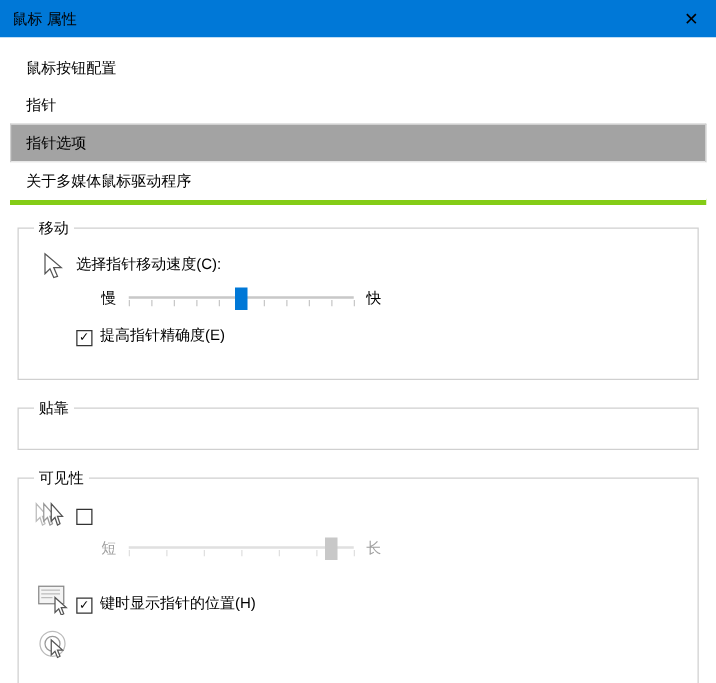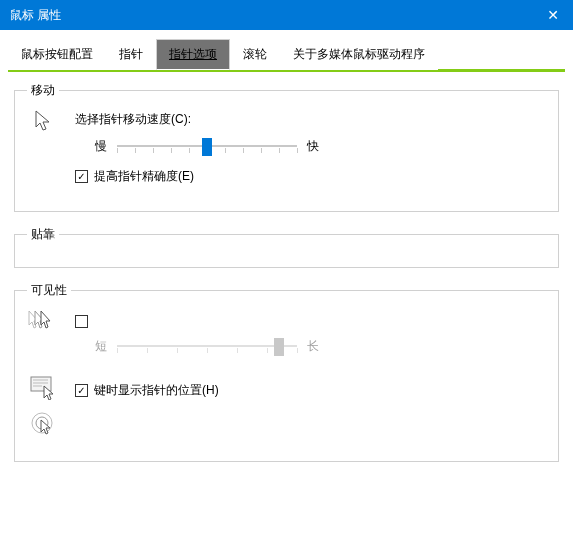--- a/index.html
+++ b/index.html
@@ -1,37 +1,37 @@
 <!DOCTYPE html>
 <html><head>
 <meta charset="utf-8">
 <style>
   * { box-sizing: border-box; margin: 0; padding: 0; }
   body { font-family: "Microsoft YaHei", "Segoe UI", sans-serif; font-size: 12px; background: #fff; width: 573px; }
-  .titlebar { background: #0078d7; color: #ffffff; height: 30px; display: flex; align-items: center; padding: 0 10px; }
+  .titlebar { background: #0078d7; color: #000000; height: 30px; display: flex; align-items: center; padding: 0 10px; }
   .titlebar-title { flex: 1; }
   .close-btn { width: 40px; height: 30px; display: flex; align-items: center; justify-content: center; font-size: 14px; cursor: pointer; margin-right: -10px; }
   .dialog-body { padding: 8px 8px 20px 8px; background: #fff; }
-  .tabs { display: flex; border-bottom: 3px solid #84cc16; }
+  .tabs { display: flex; border-bottom: 5px solid #84cc16; flex-direction: column; }
   .tab { padding: 6px 12px; border: 1px solid transparent; border-bottom: none; cursor: pointer; background: #fff; position: relative; top: 1px; }
-  .tab.active { border-color: #d0d0d0; background: #737373; border-bottom: 1px solid #fff; text-decoration: underline; }
+  .tab.active { border-color: #d0d0d0; background: #a3a3a3; border-bottom: 1px solid #fff; }
   .tab-content { padding: 10px 6px; }
   fieldset { border: 1px solid #d0d0d0; margin-bottom: 14px; padding: 10px 12px 14px 12px; }
   legend { padding: 0 4px; }
-  .row { display: flex; align-items: flex-start; gap: 14px; margin-bottom: 8px; }
+  .row { display: flex; align-items: flex-start; margin-bottom: 8px; }
   .icon-cell { width: 34px; flex-shrink: 0; display: flex; align-items: center; justify-content: center; }
   .icon-cursor { width: 22px; height: 24px; }
   .content-cell { flex: 1; padding-top: 2px; }
   .slider-row { display: flex; align-items: center; gap: 10px; margin: 6px 0 10px 20px; }
   .slider-track { position: relative; width: 180px; height: 24px; }
   .track-line { position: absolute; top: 11px; left: 0; right: 0; height: 2px; background: #c8c8c8; }
   .tick { position: absolute; top: 14px; width: 1px; height: 5px; background: #c8c8c8; }
   .thumb { position: absolute; top: 4px; width: 10px; height: 18px; background: #0078d7; transform: translateX(-50%); cursor: pointer; }
   .thumb.disabled { background: #c8c8c8; }
-  .checkbox-row { display: flex; align-items: center; gap: 6px; margin: 4px 0; }
+  .checkbox-row { display: flex; align-items: flex-end; gap: 6px; margin: 4px 0; }
   .cb { width: 13px; height: 13px; border: 1px solid #333; display: inline-flex; align-items: center; justify-content: center; font-size: 10px; line-height: 1; cursor: pointer; }
   .cb.checked::before { content: "✓"; color: #000; }
   .disabled-label { color: #a0a0a0; }
   .slider-track.disabled .track-line, .slider-track.disabled .tick { background: #e0e0e0; }
 </style>
 </head>
 <body>
 
 <div class="titlebar">
   <span class="titlebar-title">鼠标 属性</span>
@@ -39,21 +39,20 @@
     <span>✕</span>
   </div>
 </div>
 
 <div class="dialog-body">
 
   <div class="tabs">
     <div class="tab"><span>鼠标按钮配置</span></div>
     <div class="tab"><span>指针</span></div>
     <div class="tab active"><span>指针选项</span></div>
-    <div class="tab"><span>滚轮</span></div>
     <div class="tab"><span>关于多媒体鼠标驱动程序</span></div>
   </div>
 
   <div class="tab-content">
 
     <fieldset>
       <legend>移动</legend>
       <div class="row">
         <div class="icon-cell">
           <svg class="icon-cursor" viewBox="0 0 20 24">

